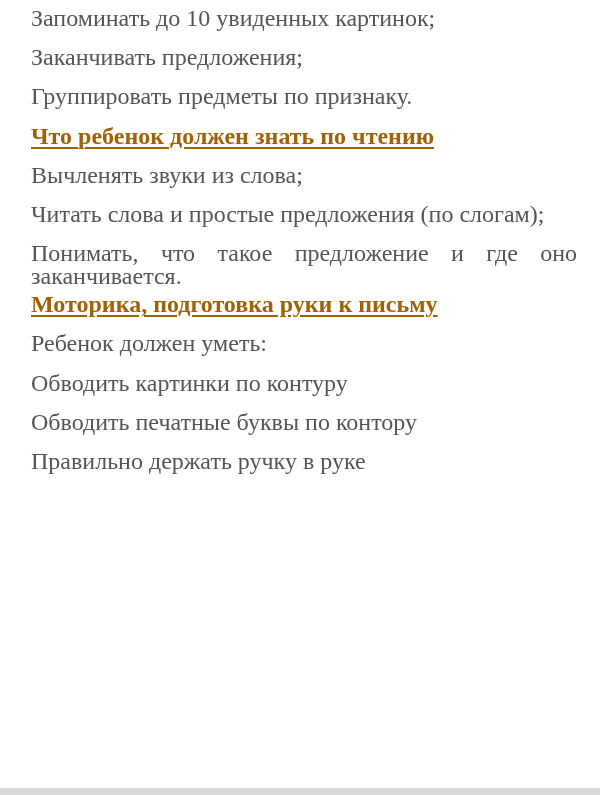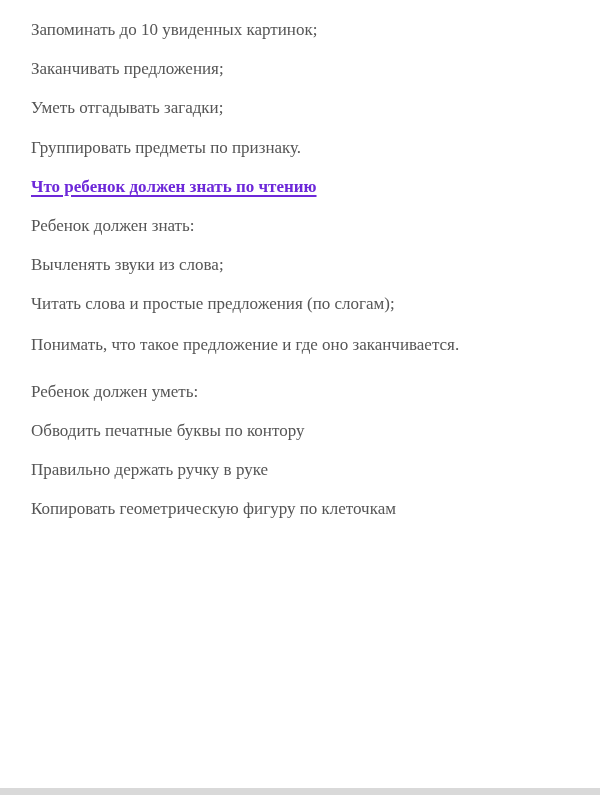--- a/index.html
+++ b/index.html
@@ -9,69 +9,68 @@
     }
     body {
       width: 600px;
       height: 795px;
       overflow: hidden;
       position: relative;
     }
     .doc {
       position: absolute;
       left: 31px;
-      top: 16px;
+      top: 4px;
       width: 546px;
       font-family: "Liberation Serif", "DejaVu Serif", serif;
-      font-size: 17px;
+      font-size: 24px;
       color: #555555;
     }
     .p {
       margin: 0;
       height: 39.2px;
       line-height: 28px;
       white-space: nowrap;
     }
     .p.just {
       white-space: normal;
       text-align: justify;
       text-align-last: left;
       line-height: 23px;
       height: auto;
       margin-top: 3px;
-      margin-bottom: 22px;
+      margin-bottom: 2px;
     }
     .h {
       font-weight: bold;
       text-decoration: underline;
       text-decoration-thickness: 2px;
       text-underline-offset: 3px;
-      color: #6d28d9;
+      color: #a16207;
     }
     .bottom-bar {
       position: absolute;
       left: 0;
       bottom: 0;
       width: 600px;
       height: 7px;
       background: #d9d9d9;
     }
   </style>
 </head>
 <body>
 
 <div class="doc">
   <p class="p">Запоминать до 10 увиденных картинок;</p>
   <p class="p">Заканчивать предложения;</p>
-  <p class="p">Уметь отгадывать загадки;</p>
   <p class="p">Группировать предметы по признаку.</p>
   <p class="p h">Что ребенок должен знать по чтению</p>
-  <p class="p">Ребенок должен знать:</p>
   <p class="p">Вычленять звуки из слова;</p>
   <p class="p">Читать слова и простые предложения (по слогам);</p>
   <p class="p just">Понимать, что такое предложение и где оно заканчивается.</p>
+  <p class="p h">Моторика, подготовка руки к письму</p>
   <p class="p">Ребенок должен уметь:</p>
+  <p class="p">Обводить картинки по контуру</p>
   <p class="p">Обводить печатные буквы по контору</p>
   <p class="p">Правильно держать ручку в руке</p>
-  <p class="p">Копировать геометрическую фигуру по клеточкам</p>
 </div>
 
 <div class="bottom-bar"></div>
 
 </body></html>

